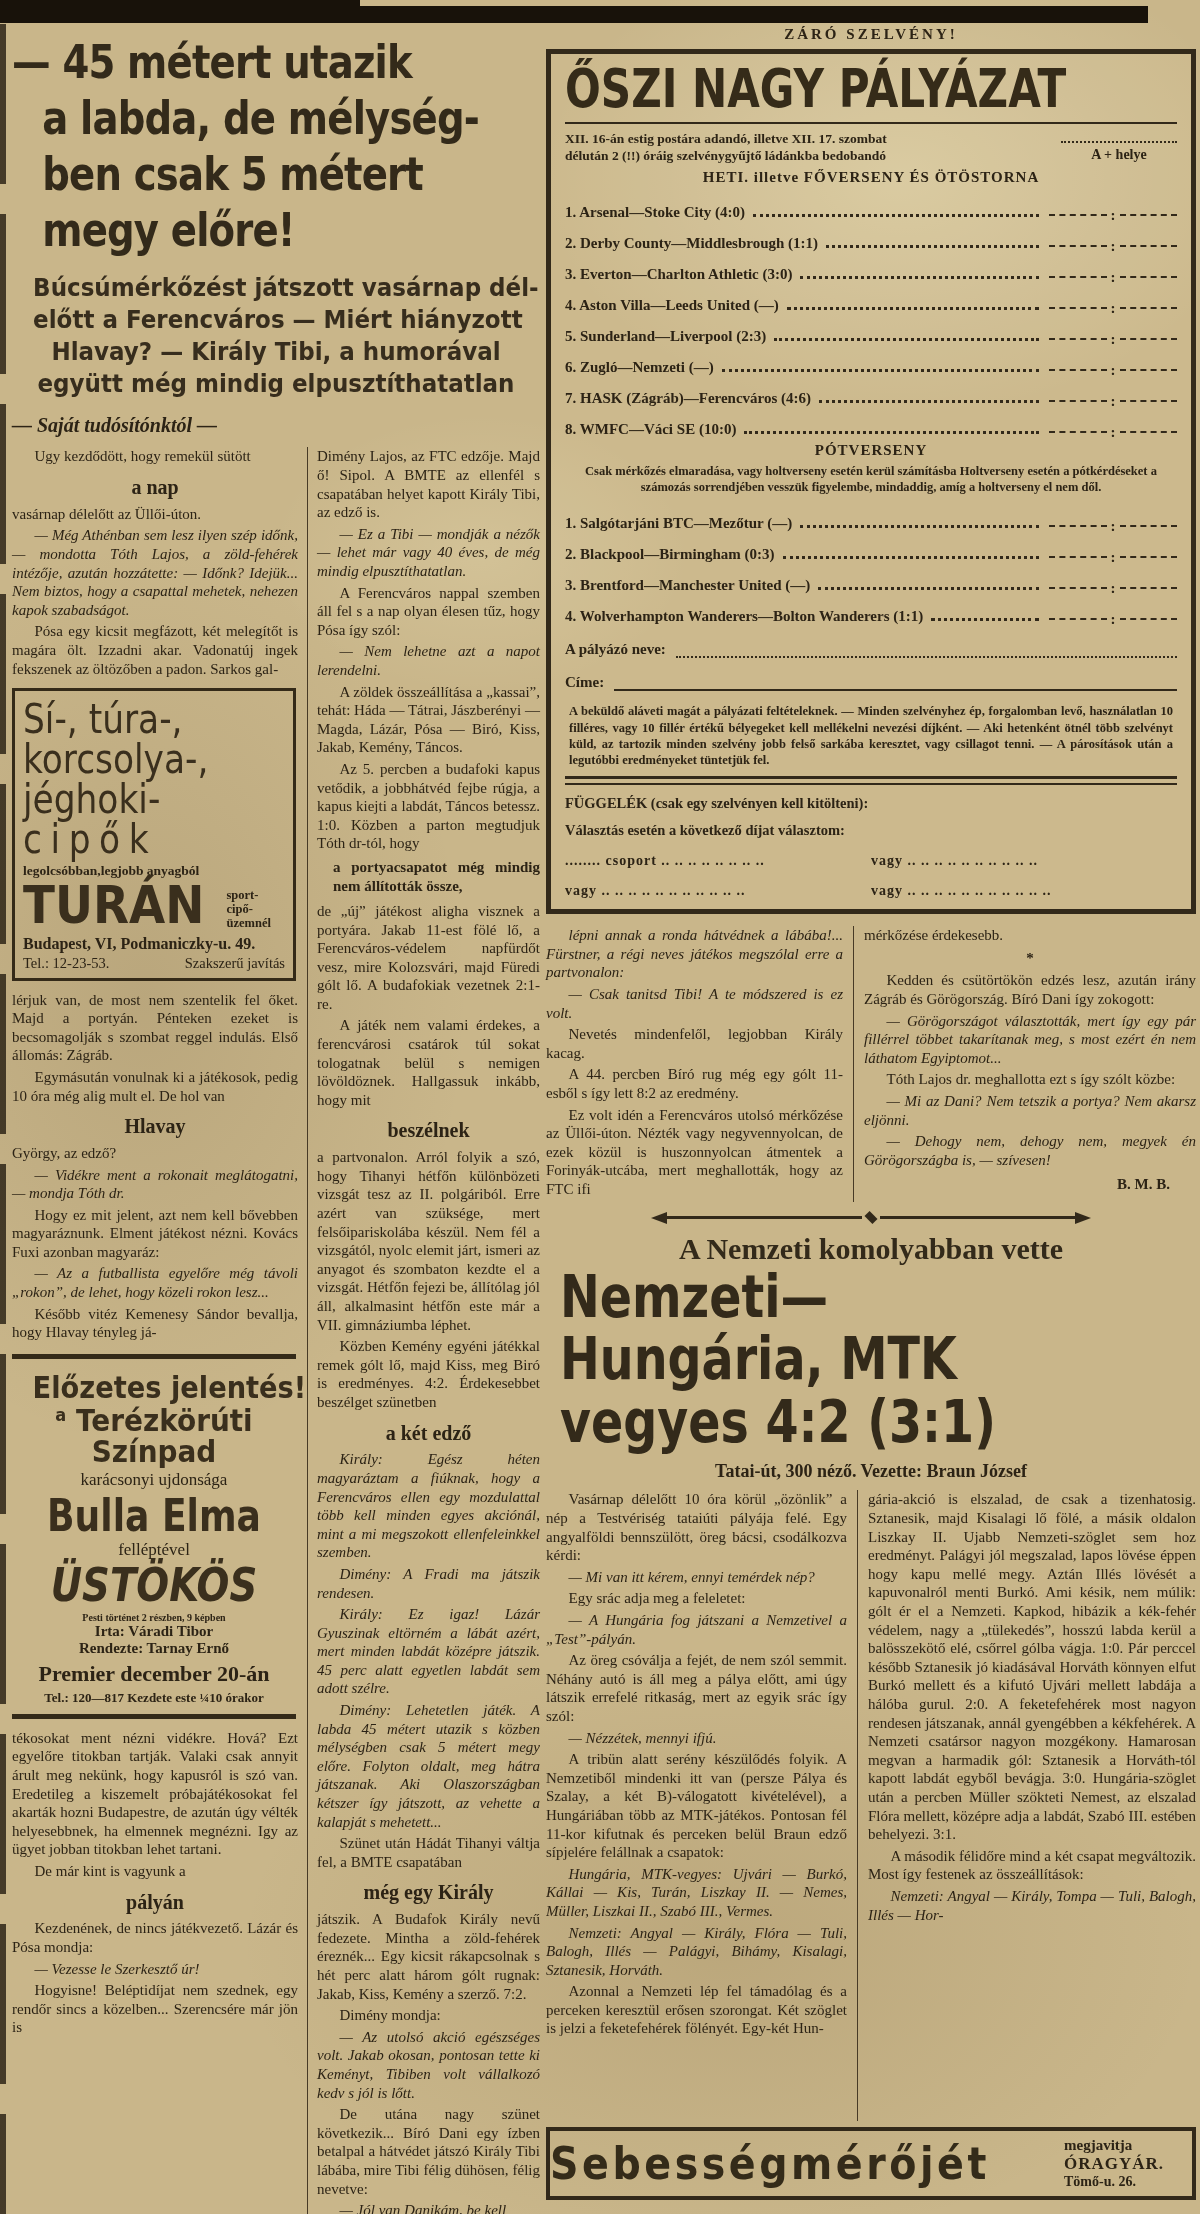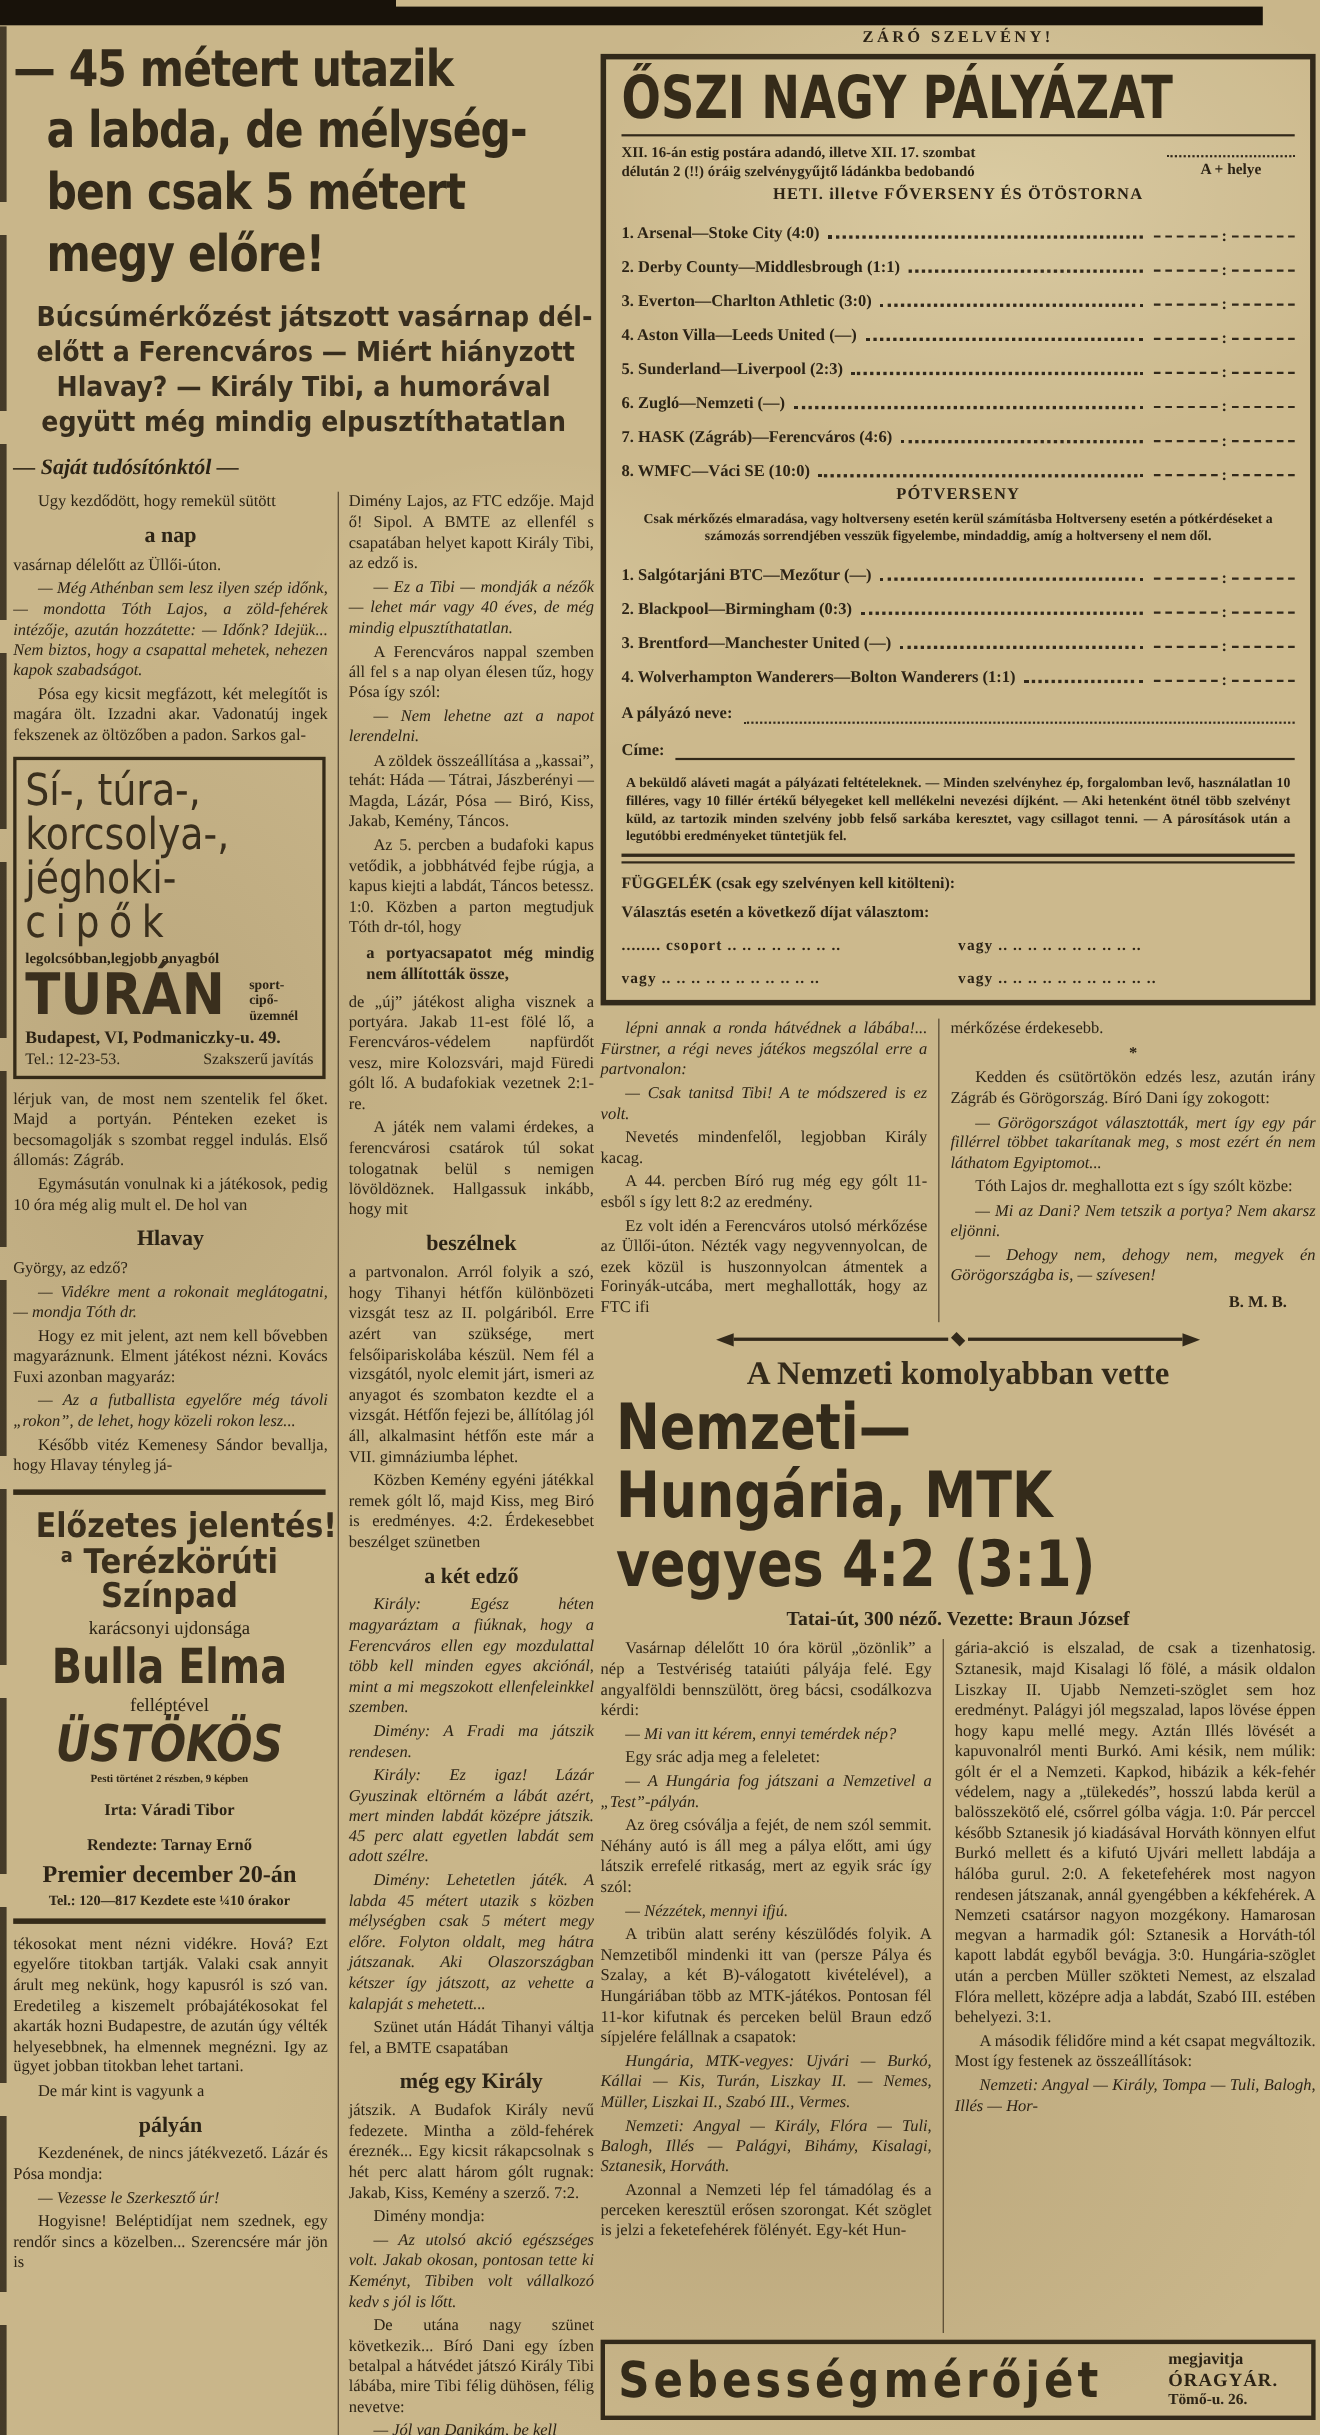--- a/index.html
+++ b/index.html
@@ -58,21 +58,21 @@
   .ust-venue{font-family:"DejaVu Sans","Liberation Sans",sans-serif;font-weight:bold;
     font-size:31px;line-height:1.0;transform:scaleX(.9);transform-origin:center;white-space:nowrap;color:#3a2f1d;}
   .ust-venue .pref{font-size:18px;font-weight:bold;vertical-align:10px;}
   .ust-tag{font-size:17px;margin-top:3px;}
   .ust-star{font-family:"DejaVu Sans","Liberation Sans",sans-serif;font-weight:bold;
     font-size:44px;line-height:1.0;transform:scaleX(.82);transform-origin:center;white-space:nowrap;margin-top:4px;color:#3a2f1d;}
   .ust-with{font-size:17px;margin:2px 0;}
   .ust-show{font-family:"DejaVu Sans","Liberation Sans",sans-serif;font-weight:bold;font-style:italic;
     font-size:46px;line-height:1.0;transform:scaleX(.84);transform-origin:center;white-space:nowrap;margin:2px 0 4px;color:#3a2f1d;}
   .ust-desc{font-size:10px;font-weight:bold;}
-  .ust-credit{font-size:15px;font-weight:bold;margin-top:15px;}
+  .ust-credit{font-size:15px;font-weight:bold;margin-top:0;}
   .ust-prem{font-size:22px;font-weight:bold;margin-top:4px;}
   .ust-tel{font-size:13px;font-weight:bold;margin-top:3px;}
 
   
   .rightzone{position:absolute;left:546px;top:0;width:650px;height:2214px;
     display:flex;flex-direction:column;box-sizing:border-box;padding-bottom:14px;}
   .zaro{text-align:center;font-weight:bold;font-size:15px;letter-spacing:3px;margin:26px 0 6px;}
   .coupon{border:5px solid #30271500;border:5px solid #32291a;padding:8px 14px 10px;background:rgba(255,246,210,.06);}
   .coupon-titlerow{display:flex;align-items:center;justify-content:space-between;border-bottom:2px solid #32291a;padding-bottom:6px;}
   .coupon-title{font-family:"DejaVu Sans","Liberation Sans",sans-serif;font-weight:bold;
@@ -112,21 +112,21 @@
   .art2{flex:1;min-height:0;overflow:hidden;display:flex;flex-direction:column;}
   .kicker{text-align:center;font-weight:bold;font-size:30px;margin-top:2px;color:#332a1a;}
   .hl2{font-family:"DejaVu Sans","Liberation Sans",sans-serif;font-weight:bold;font-size:58px;
     line-height:1.08;padding-left:14px;color:#332a1a;}
   .hl2 .hline{transform:scaleX(.82);transform-origin:left;white-space:nowrap;}
   .dateline{text-align:center;font-weight:bold;font-size:18px;margin:8px 0 8px;}
   .a2cols{display:flex;flex:1;min-height:0;}
   .a2c1{width:312px;border-right:1px solid #473a26;padding-right:10px;box-sizing:border-box;}
   .a2c2{flex:1;padding-left:10px;min-width:0;}
   
-  .speedo{border:4px solid #32291a;margin-top:6px;padding:6px 12px;display:flex;align-items:flex-start;}
+  .speedo{border:4px solid #32291a;margin-top:6px;padding:6px 0;display:flex;align-items:flex-start;}
   .speedo-big{flex:1;font-family:"DejaVu Sans","Liberation Sans",sans-serif;font-weight:bold;
     font-size:45px;letter-spacing:4px;transform:scaleX(.88);transform-origin:left;white-space:nowrap;color:#342b19;}
   .speedo-side{width:128px;font-weight:bold;line-height:1.15;}
   .speedo-side .s0{font-size:15px;}
   .speedo-side .s1{font-size:17px;letter-spacing:1px;}
   .speedo-side .s2{font-size:14px;}
 </style>
 </head>
 <body>
 

